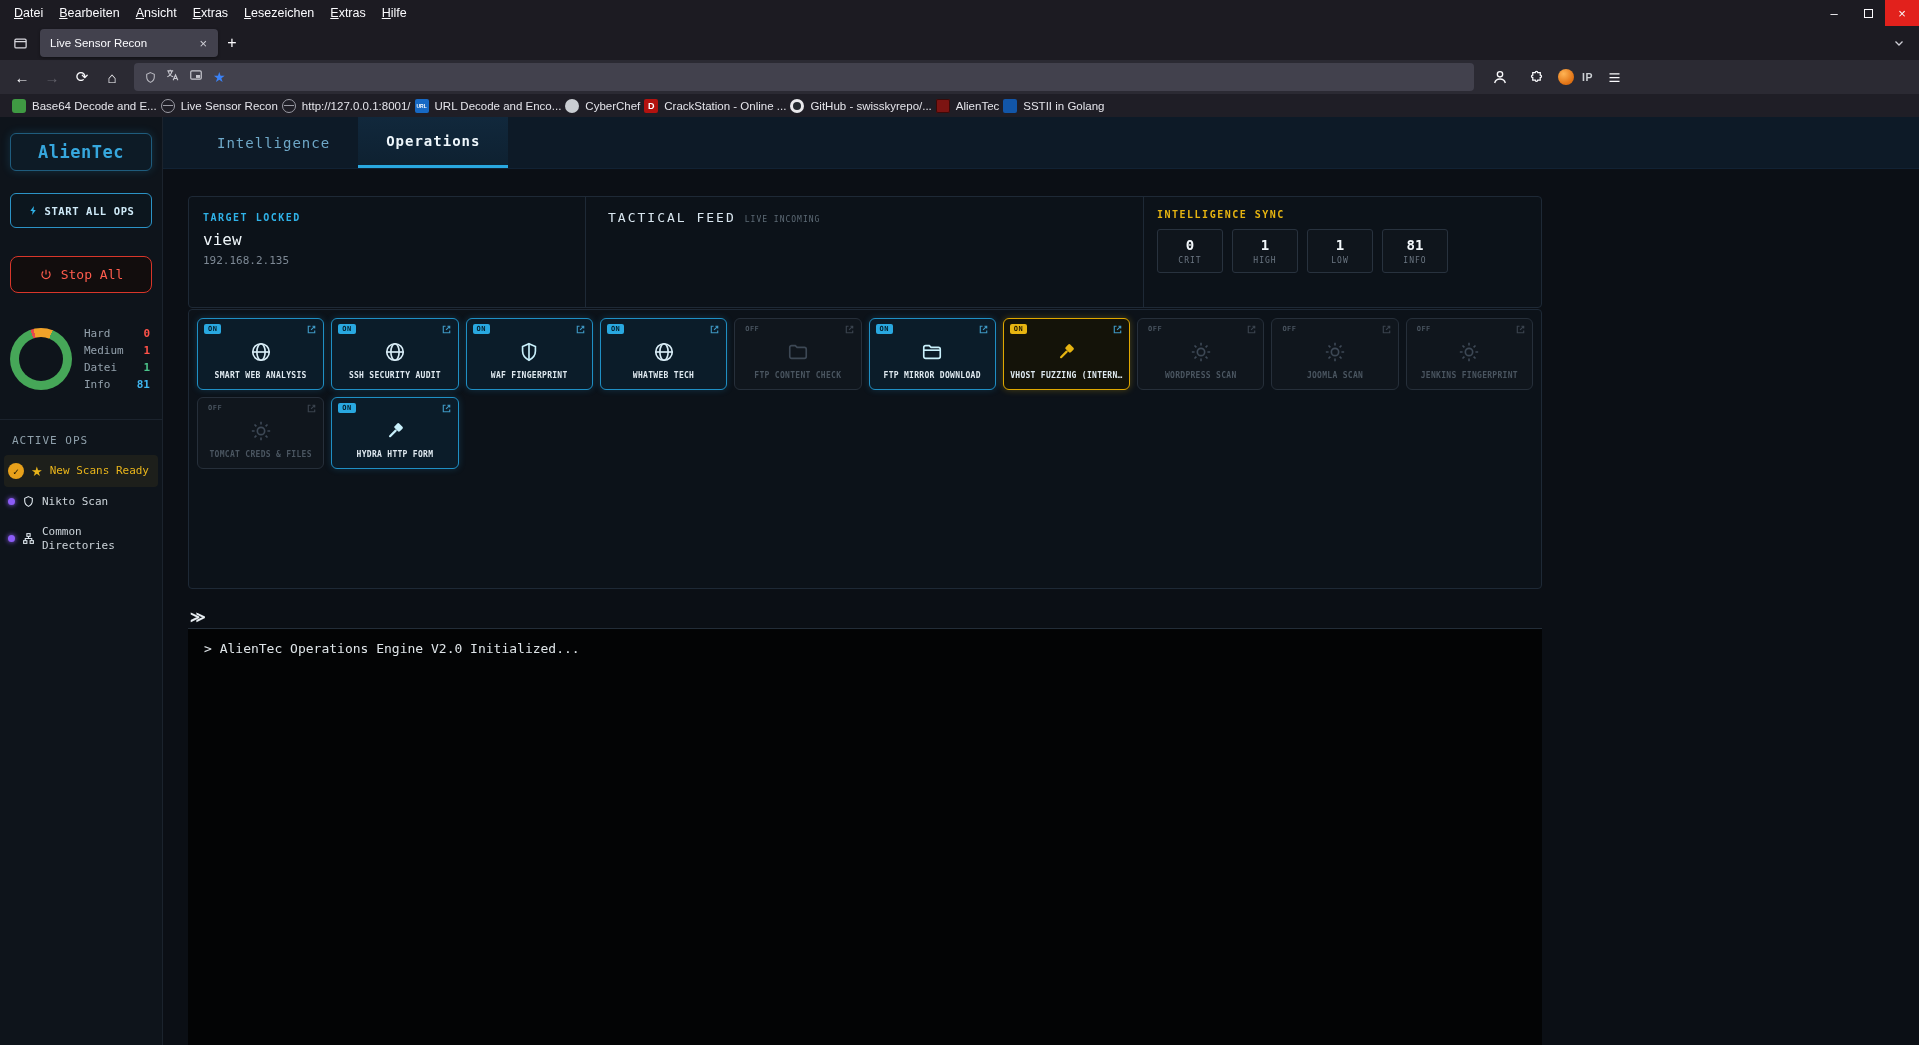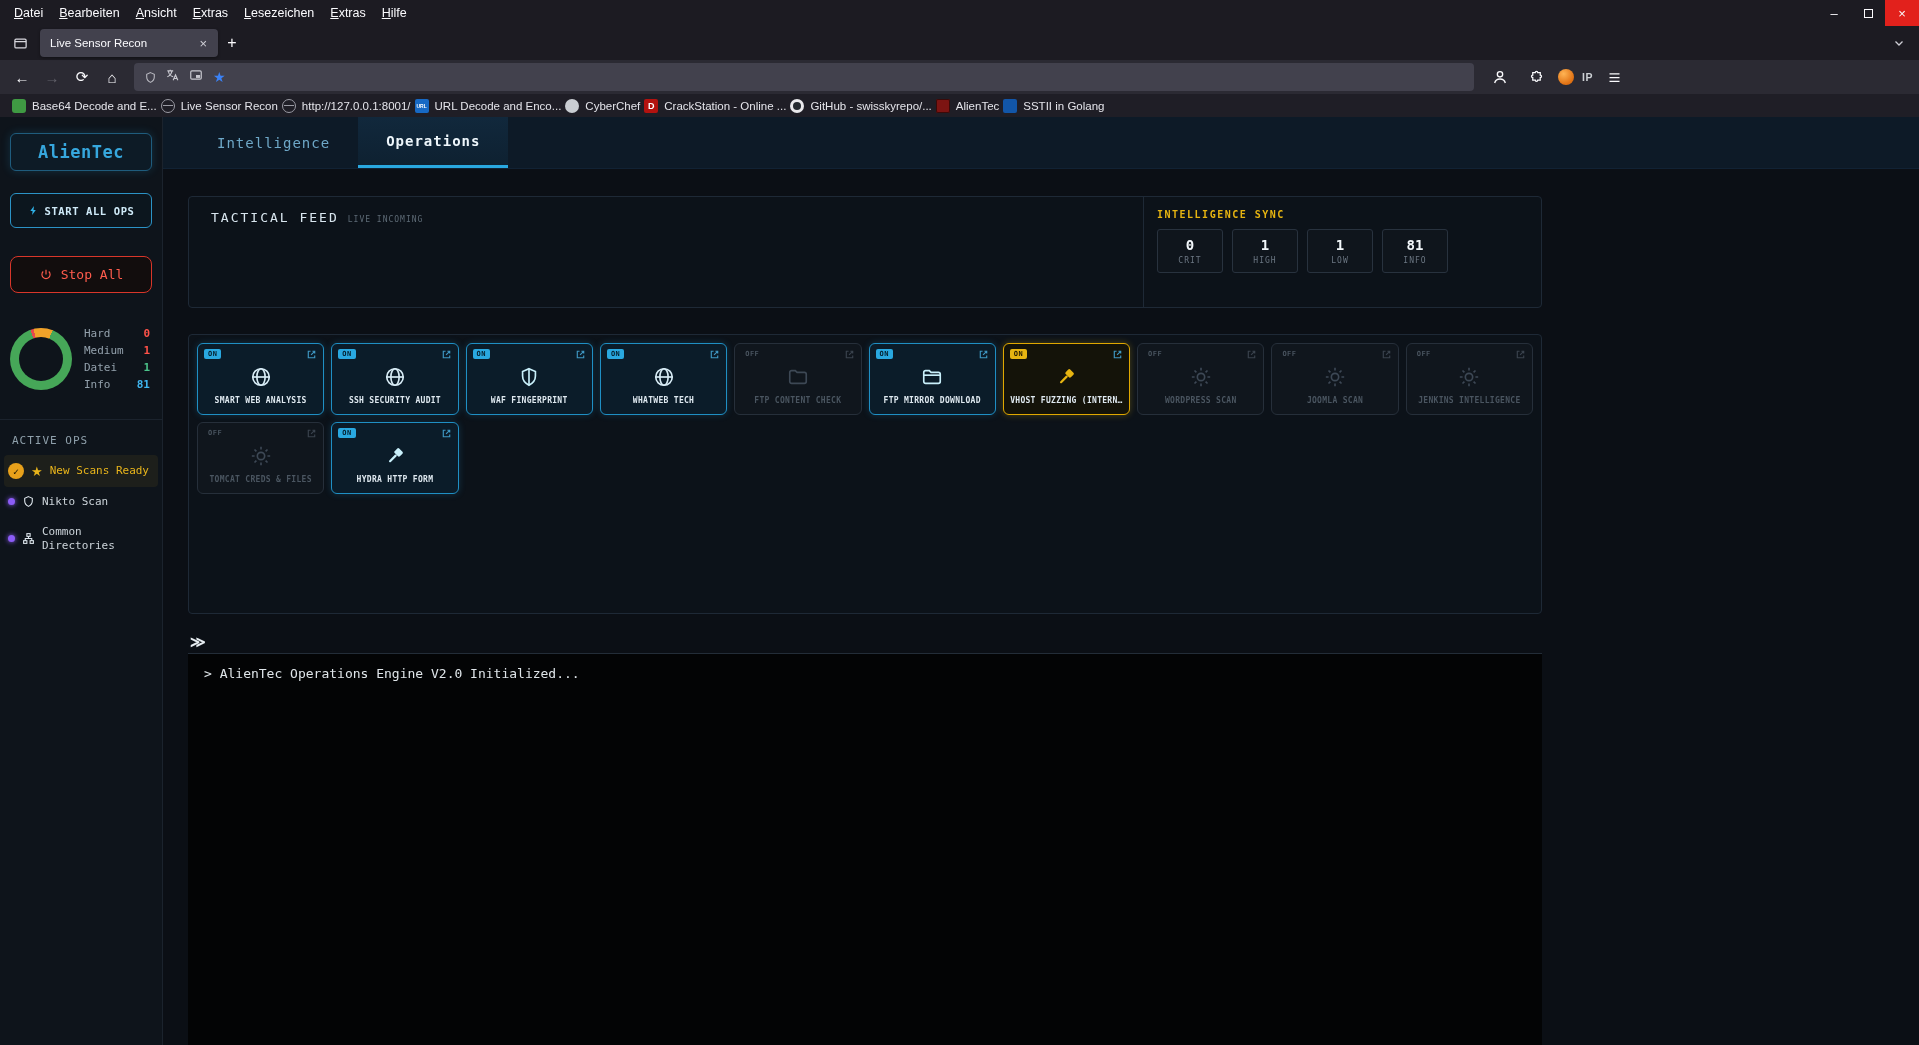--- a/index.html
+++ b/index.html
@@ -102,21 +102,21 @@
   .feed-main { color:#d9e6ef; font-size:13px; letter-spacing:2px; }
   .feed-sub { color:#5d6a75; font-size:8px; letter-spacing:1px; }
   .col-intel { width:397px; flex:none; padding:12px 0 0 13px; }
   .i-label { color:#e6b411; font-size:10px; letter-spacing:1.5px; font-weight:bold; }
   .intel-stats { display:flex; gap:9px; margin-top:9px; }
   .stat-box { width:66px; height:44px; border:1px solid #28323e; background:#0f151c; border-radius:3px;
               display:flex; flex-direction:column; align-items:center; justify-content:center; gap:3px; }
   .stat-value { color:#f2f7fa; font-size:14px; font-weight:bold; }
   .stat-label { color:#6b7682; font-size:8px; letter-spacing:1px; }
 
-  .panel-ops { margin-top:26px; height:280px; flex:none; padding:8px; }
+  .panel-ops { margin-top:1px; height:280px; flex:none; padding:8px; }
   .ops-grid { display:grid; grid-template-columns:repeat(10, 1fr); grid-auto-rows:72px; gap:7px; }
   .card { position:relative; border:1px solid #262f3a; border-radius:6px; background:#10161d; cursor:pointer;
           display:flex; flex-direction:column; align-items:center; justify-content:center; gap:8px; padding-top:12px; }
   .card.active { border-color:#1f8fc4; background:#0b1c29; box-shadow:0 0 7px rgba(41,166,226,.22); }
   .card.selected { border-color:#e0a800; background:#141309; box-shadow:0 0 7px rgba(230,180,17,.3); }
   .badge { position:absolute; top:5px; left:6px; font-size:7px; font-weight:bold; padding:1px 4px; border-radius:2px; letter-spacing:.5px; }
   .badge.on { background:#29a8e0; color:#04202e; }
   .badge.on-y { background:#e6b411; color:#241c02; }
   .badge.off { color:#49545f; }
   .ext { position:absolute; top:5px; right:6px; color:#3f98c4; }
@@ -345,20 +345,25 @@
 
   <div class="main">
     <div class="main-header">
       <span class="main-tab">Intelligence</span>
       <span class="main-tab active">Operations</span>
     </div>
 
     <div class="main-body">
 
       <div class="panel panel-top">
+        <div class="col-target">
+          <div class="t-label">TARGET LOCKED</div>
+          <div class="t-name">view</div>
+          <div class="t-ip">192.168.2.135</div>
+        </div>
         <div class="col-feed">
           <div class="feed-title">
             <span class="feed-main">TACTICAL FEED</span>
             <span class="feed-sub">LIVE INCOMING</span>
           </div>
         </div>
         <div class="col-intel">
           <div class="i-label">INTELLIGENCE SYNC</div>
           <div class="intel-stats">
             <div class="stat-box">
@@ -498,21 +503,21 @@
 
           <div class="card inactive">
             <span class="badge off">OFF</span>
             <svg class="ext" width="11" height="11" viewBox="0 0 24 24" fill="none" stroke="currentColor" stroke-width="2.5">
                 <path d="M14 5h5v5M19 5l-8 8M10 5H5v14h14v-5"></path>
               </svg>
             <svg class="cicon" width="22" height="22" viewBox="0 0 24 24" fill="none" stroke="currentColor" stroke-width="1.8">
                 <circle cx="12" cy="12" r="4"></circle>
                 <path d="M12 2v3M12 19v3M2 12h3M19 12h3M4.9 4.9L7 7M17 17l2.1 2.1M19.1 4.9L17 7M7 17l-2.1 2.1"></path>
               </svg>
-            <span class="card-label">JENKINS INTELLIGENCE</span>
+            <span class="card-label">JENKINS FINGERPRINT</span>
           </div>
 
           <div class="card inactive">
             <span class="badge off">OFF</span>
             <svg class="ext" width="11" height="11" viewBox="0 0 24 24" fill="none" stroke="currentColor" stroke-width="2.5">
                 <path d="M14 5h5v5M19 5l-8 8M10 5H5v14h14v-5"></path>
               </svg>
             <svg class="cicon" width="22" height="22" viewBox="0 0 24 24" fill="none" stroke="currentColor" stroke-width="1.8">
                 <circle cx="12" cy="12" r="4"></circle>
                 <path d="M12 2v3M12 19v3M2 12h3M19 12h3M4.9 4.9L7 7M17 17l2.1 2.1M19.1 4.9L17 7M7 17l-2.1 2.1"></path>

